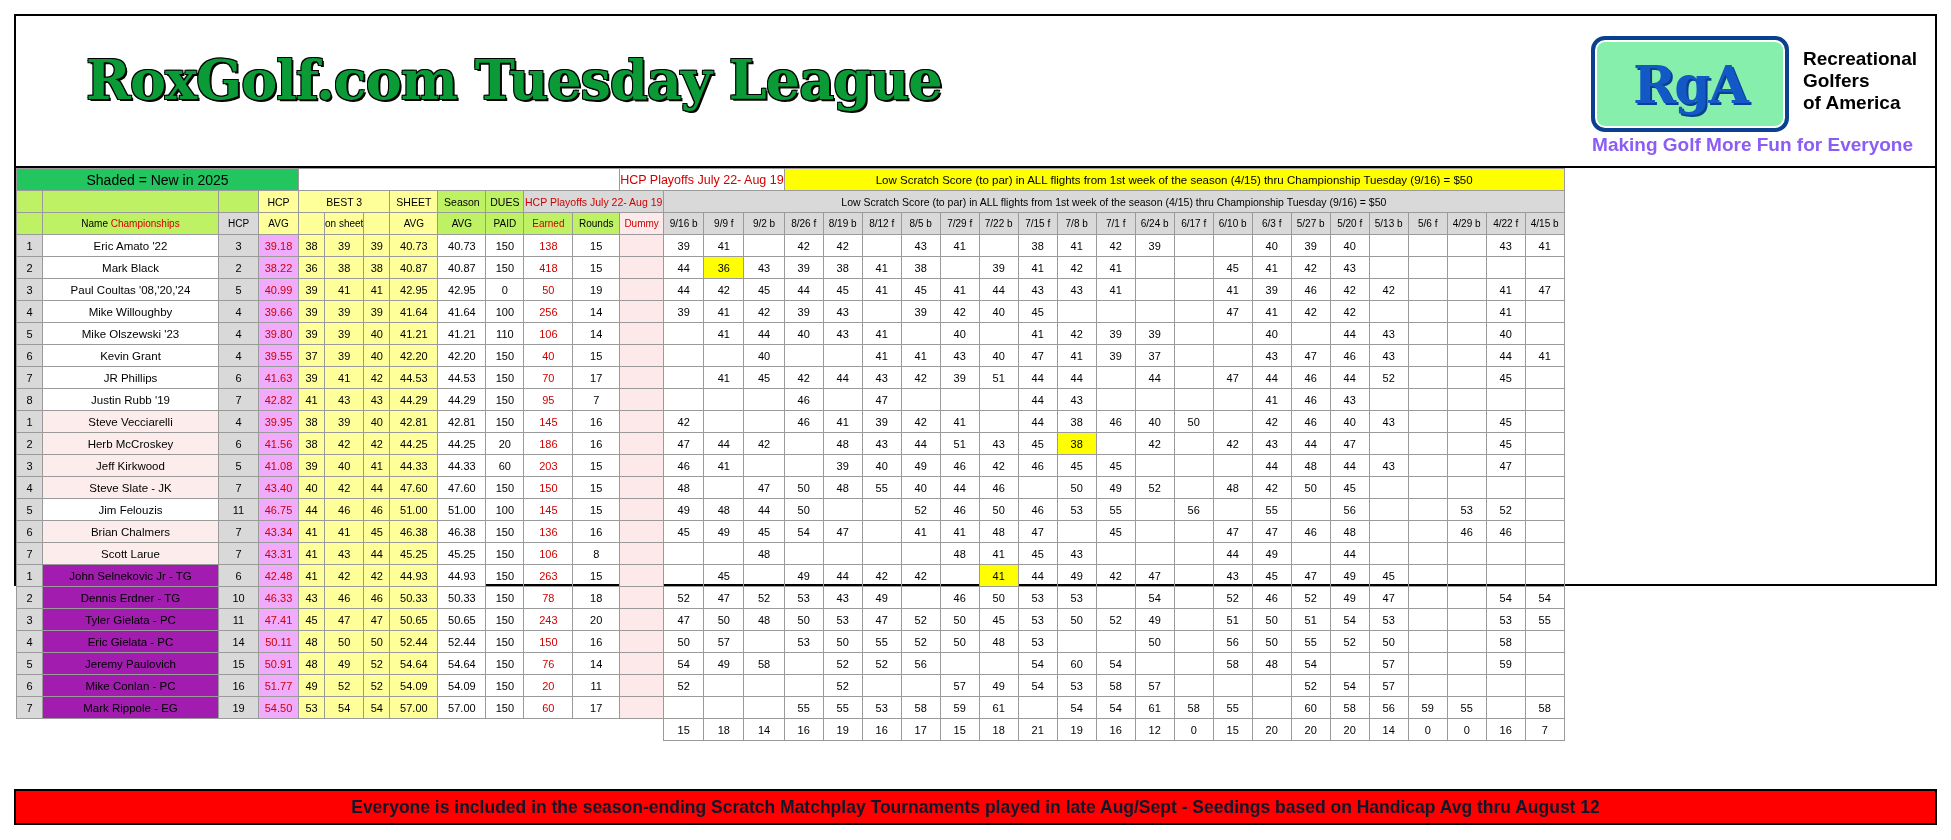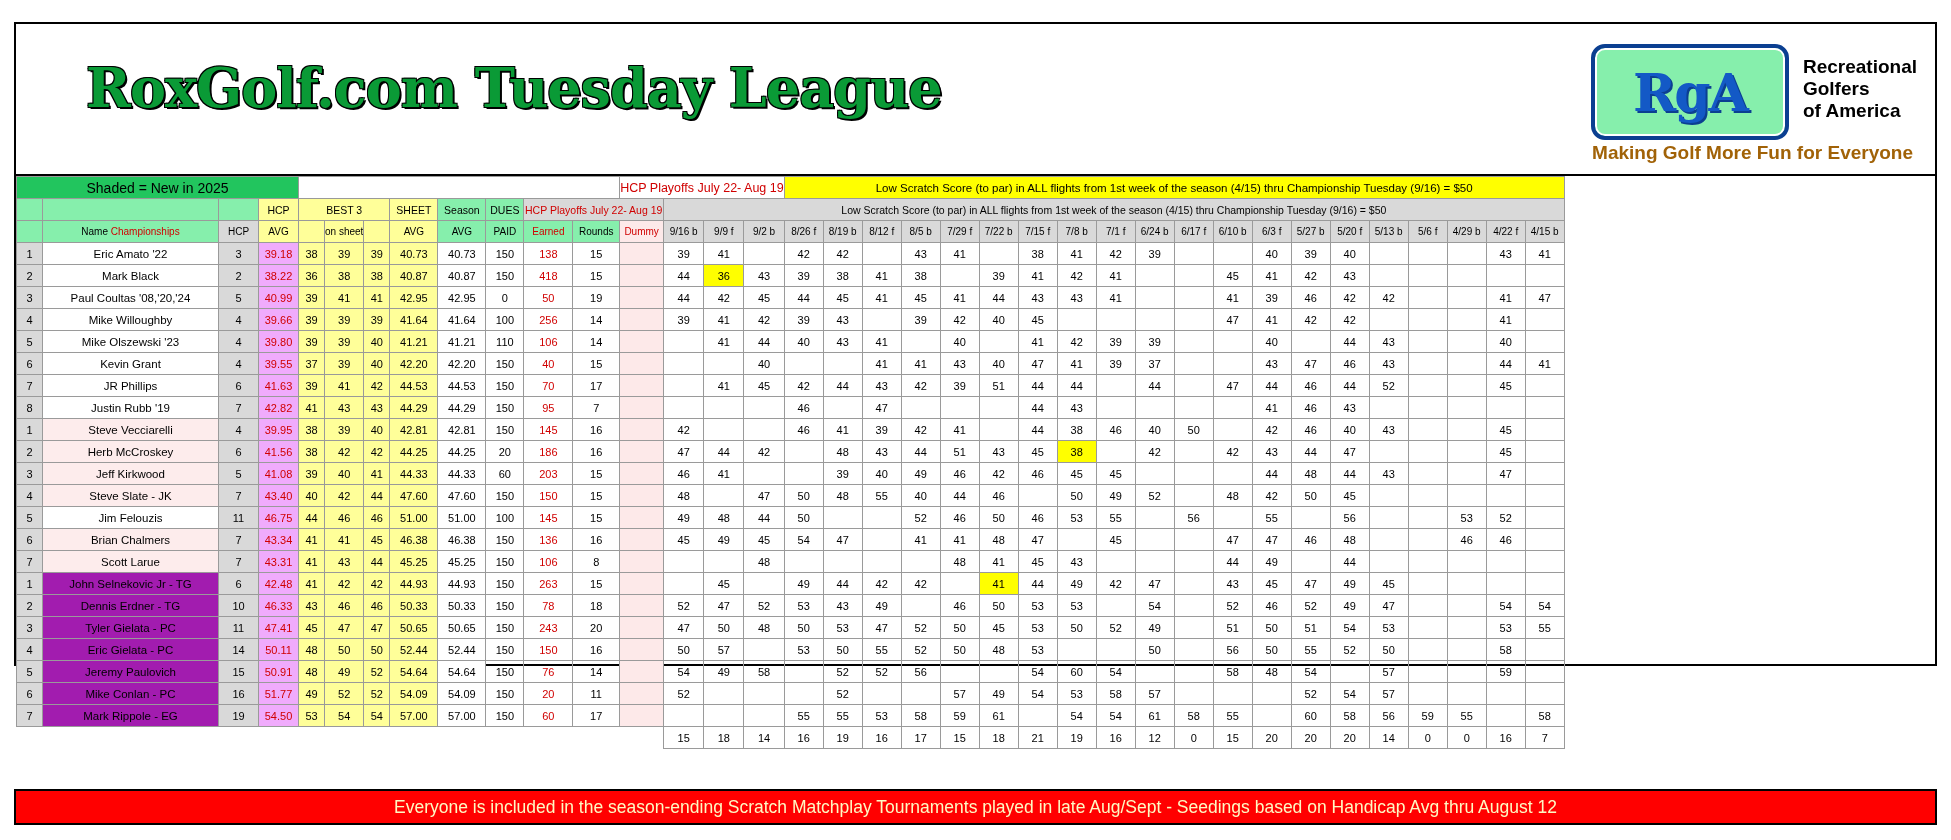--- a/index.html
+++ b/index.html
@@ -1,46 +1,46 @@
 <!DOCTYPE html>
 <html><head>
 <meta charset="utf-8">
 <style>
   html,body{margin:0;padding:0;background:#ffffff;}
   body{font-family:"Liberation Sans", sans-serif;}
   #page{width:1951px;height:840px;position:relative;background:#fff;box-sizing:border-box;}
-  .frame{position:absolute;left:14px;top:14px;width:1923px;height:644px;border:2px solid #000;box-sizing:border-box;background:#fff;margin-top:8px;}
+  .frame{position:absolute;left:14px;top:14px;width:1923px;height:572px;border:2px solid #000;box-sizing:border-box;background:#fff;}
 
   
   .header{position:relative;height:152px;border-bottom:2px solid #000;box-sizing:border-box;}
   .title{position:absolute;left:70px;top:32px;font-size:54px;font-weight:bold;color:#0a9a36;
          text-shadow:2px 2px 0 #000, -1px -1px 0 #000, 1px -1px 0 #000, -1px 1px 0 #000;
          font-family:"DejaVu Serif", serif; letter-spacing:-1px;}
   .logo-wrap{position:absolute;right:18px;top:20px;display:flex;align-items:flex-start;}
   .logo-badge{width:190px;height:88px;border-radius:14px;border:4px solid #0b3f91;background:#86efac;
               display:flex;align-items:center;justify-content:center;box-shadow:0 0 0 2px #fff inset;}
   .logo-badge span{font-family:"DejaVu Serif", serif;font-size:52px;font-weight:bold;color:#1359c6;
                    text-shadow:2px 2px 0 #0b3f91;letter-spacing:-2px;}
   .logo-text{margin-left:14px;margin-top:12px;}
   .logo-text .l1{font-size:19px;font-weight:bold;color:#000;line-height:1.15;}
-  .logo-tag{position:absolute;right:22px;top:118px;font-size:19px;font-weight:bold;color:#a16207;}
+  .logo-tag{position:absolute;right:22px;top:118px;font-size:19px;font-weight:bold;color:#8b5cf6;}
 
   
   .tablewrap{position:relative;}
   table.grid{border-collapse:collapse;table-layout:fixed;font-size:11px;}
   table.grid td,table.grid th{border:1px solid #9a9a9a;padding:0;text-align:center;
        height:21px;overflow:hidden;white-space:nowrap;font-weight:normal;}
   .banner td{border:1px solid #9a9a9a;}
   .bnr-shaded{background:#22c55e;font-size:14px;}
   .bnr-hcpply{background:#ffffff;color:#d00000;font-weight:bold;font-size:12.5px;}
   .bnr-low{background:#ffff00;font-weight:bold;font-size:11.5px;}
   .bnr-blank{background:#ffffff;}
 
   .hdr td{background:#d9d9d9;font-size:10.5px;}
-  .hdr .white{background:#86efac;}
+  .hdr .white{background:#bef264;}
   .hdr .yel{background:#ffff99;}
   .hdr .red{color:#d00000;}
   .hdr .pink{background:#fde9e9;color:#d00000;}
   .hdr2 td{font-size:10px;}
 
   .rk{background:#d9d9d9;font-weight:bold;font-size:11px;}
   .nm{text-align:center;font-size:11.5px;}
   .hcp{background:#d9d9d9;font-weight:bold;}
   .yellowcell{background:#ffff99;}
   .avgcell{background:#f0abfc;color:#d00000;font-weight:bold;}
@@ -49,21 +49,21 @@
   .earned{color:#d00000;font-weight:bold;}
   .dummy{background:#fde9e9;}
   .shadegreen{background:#a21caf;}
   .shadepink{background:#fdecec;}
   .hl{background:#ffff00;font-weight:bold;}
   .totrow td{font-size:11px;background:#ffffff;}
 
   
   .footer{position:absolute;left:14px;top:789px;width:1923px;height:36px;background:#ff0000;
           border:2px solid #000;box-sizing:border-box;display:flex;align-items:center;justify-content:center;}
-  .footer span{color:#fef9c3;font-weight:normal;font-size:17.5px;}
+  .footer span{color:#0f172a;font-weight:bold;font-size:17.5px;}
 </style>
 </head>
 <body>
 
 <div id="page">
   <div class="frame">
 
     <div class="header">
       <div class="title">RoxGolf.com Tuesday League</div>
       <div class="logo-wrap">

